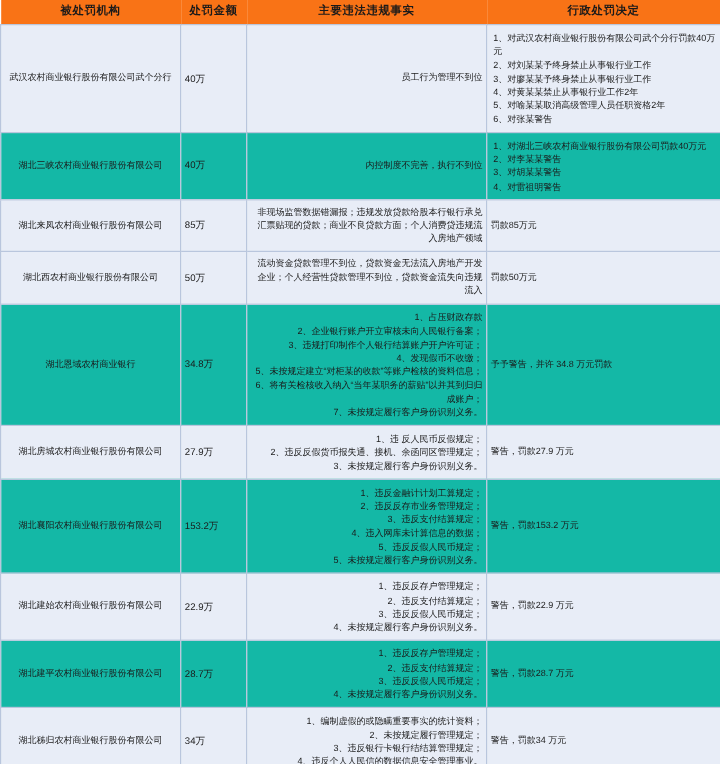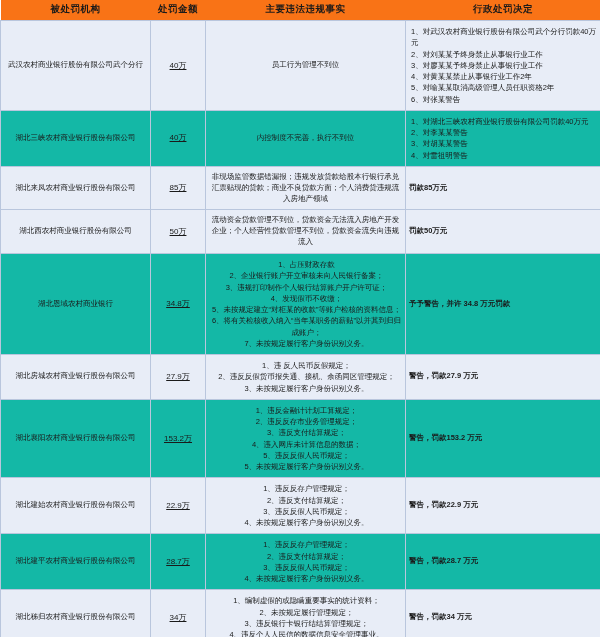--- a/index.html
+++ b/index.html
@@ -32,36 +32,36 @@
     border:1px solid #b9c6dd;
     font-size:7.5px;
     line-height:1.45;
     vertical-align:middle;
     padding:5px 3px;
     word-break:break-all;
   }
   tr.alt td{background:#e8edf7;}
   tr.plain td{background:#14b8a6;}
   td.org{text-align:center;}
-  td.amt{text-align:center;font-size:8px;white-space:nowrap;text-decoration:underline;}
-  td.facts{text-align:center;}
+  td.amt{font-size:8px;white-space:nowrap;}
+  td.facts{text-align:right;}
   td.decision{text-align:left;}
   td.facts ol,
   td.decision ol{
     margin:0;
     padding:0 0 0 2px;
     list-style:none;
   }
   td.facts li,
   td.decision li{
     margin:0;
     padding:0;
     line-height:1.5;
   }
-  .onelinedec{text-align:left;font-weight:bold;}
+  .onelinedec{text-align:left;}
   .hdr-row th{border:none;}
 </style>
 </head>
 <body>
 
 <table>
   <colgroup>
     <col class="c0">
       <col class="c1">
       <col class="c2">

